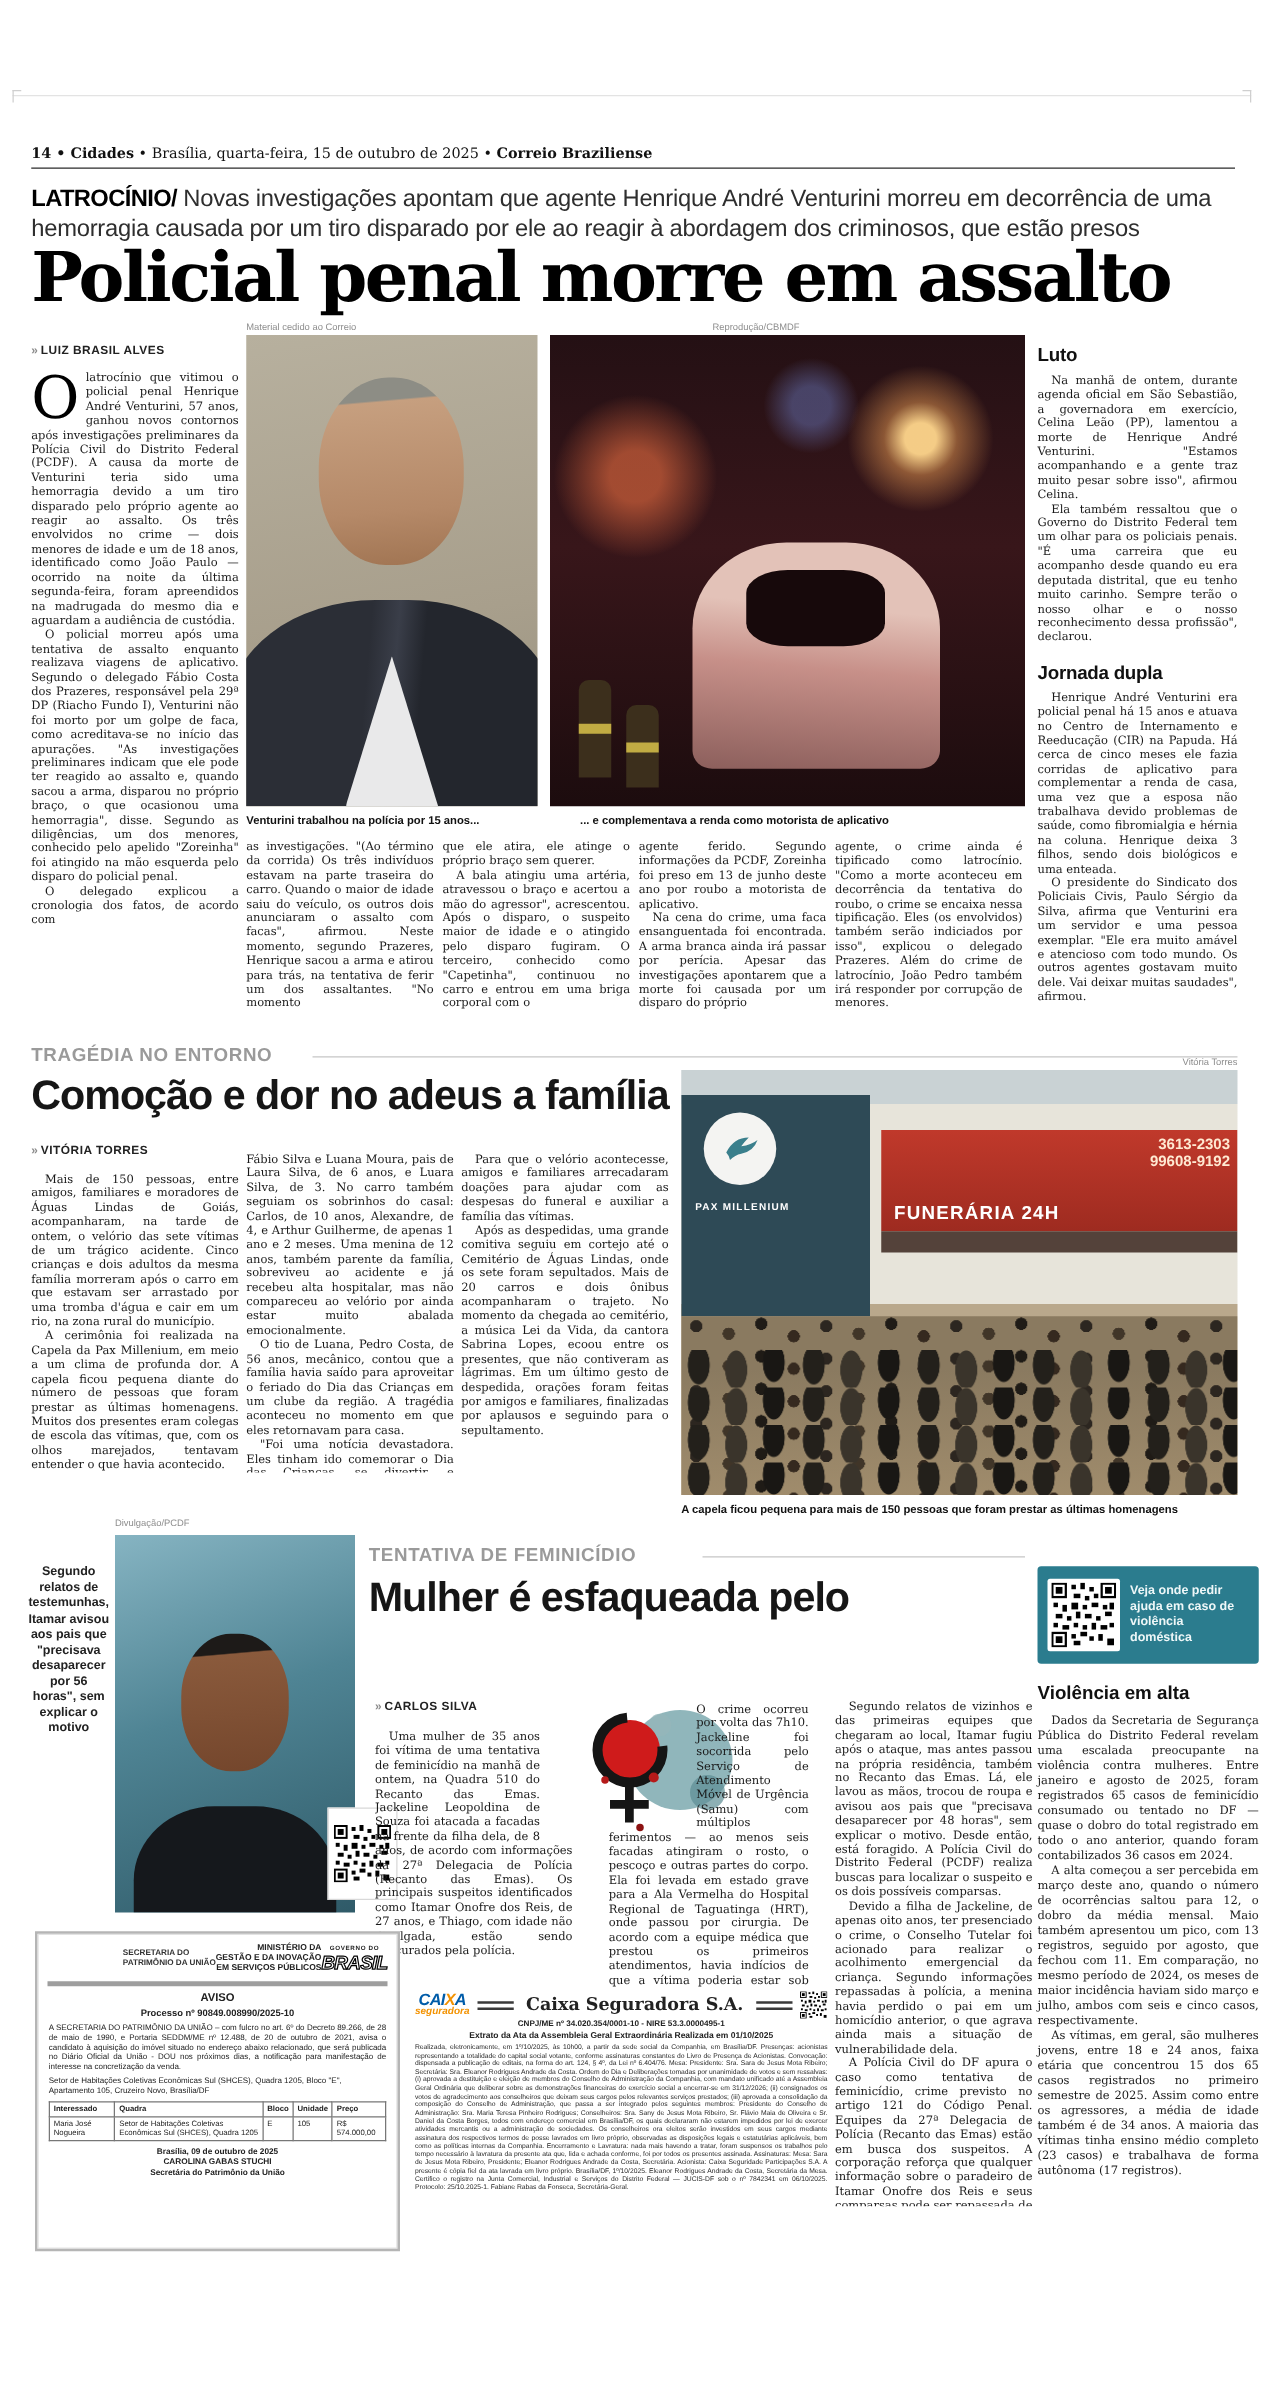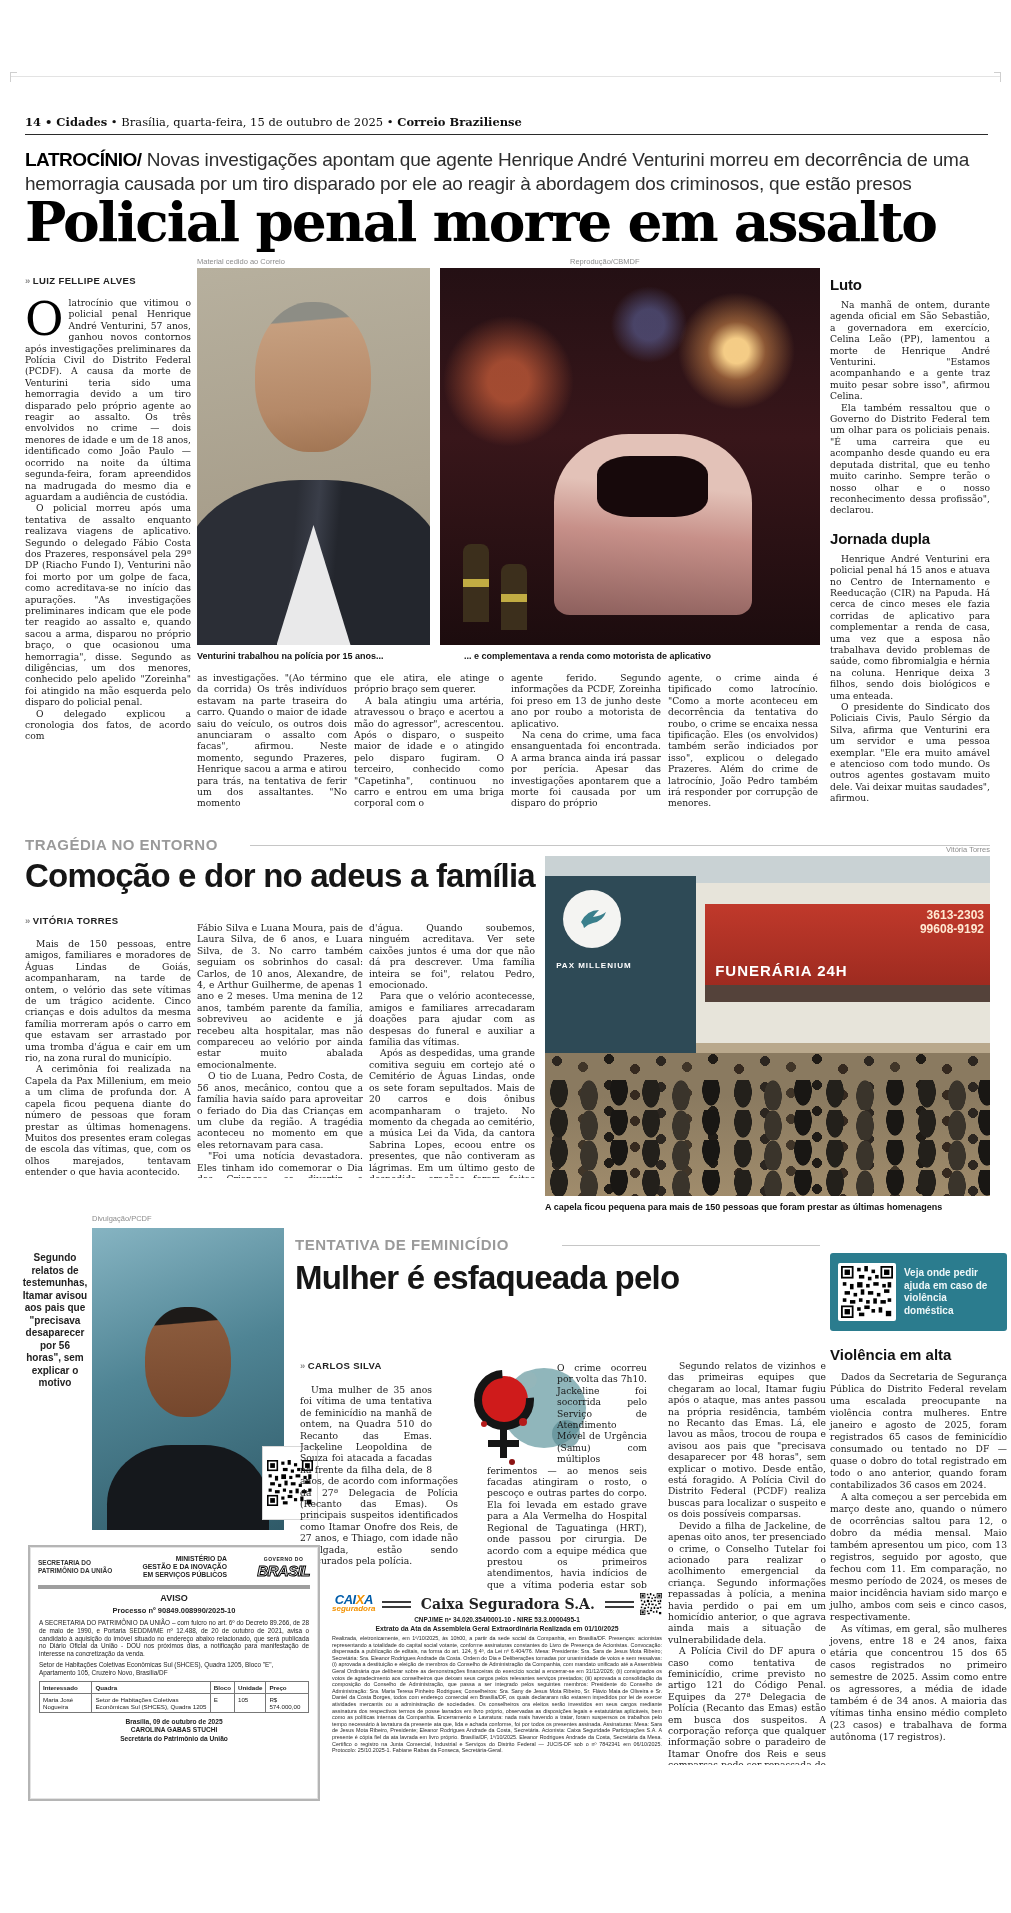--- a/index.html
+++ b/index.html
@@ -90,21 +90,21 @@
   .qr-white-box { background:#fff; border:1px solid #d8d8d8; display:flex; align-items:center; justify-content:center; }
 
   .teal-box { background:#2b7c8e; border-radius:3px; display:flex; align-items:center; gap:8px; padding:8px; }
   .teal-box .txt { font-family:"Liberation Sans",sans-serif; font-size:10px; line-height:12.5px; font-weight:700; color:#eef7f8; }
   .teal-box .qrwrap { background:#fff; padding:3px; border-radius:2px; }
 
   .quote-col { font-family:"Liberation Sans",sans-serif; font-size:10px; line-height:12.5px; font-weight:700; color:#222; text-align:center; }
 
   
   .aviso-box { border:2px solid #b5b5b5; box-shadow:inset 0 0 0 1px #e3e3e3; background:#fff; font-family:"Liberation Sans",sans-serif; color:#222; }
-  .aviso-head { display:flex; justify-content:space-between; align-items:center; padding:8px 8px 4px 8px; }
+  .aviso-head { display:flex; justify-content:flex-end; align-items:center; padding:8px 8px 4px 8px; }
   .aviso-org { font-size:6.5px; font-weight:700; line-height:8px; color:#333; }
   .aviso-min { font-size:6.8px; font-weight:800; line-height:8px; text-align:right; color:#222; }
   .gov-logo { text-align:center; font-family:"Liberation Sans",sans-serif; }
   .gov-logo .small { font-size:5px; font-weight:700; letter-spacing:.5px; }
   .gov-logo .big { font-size:15px; font-weight:800; font-style:italic; color:#fff; -webkit-text-stroke:1px #000; letter-spacing:-0.5px; }
   .aviso-bar { height:4px; background:#9e9e9e; margin:2px 8px; }
   .aviso-title { text-align:center; font-size:9px; font-weight:800; margin-top:4px; }
   .aviso-proc { text-align:center; font-size:7.5px; font-weight:800; margin-top:3px; }
   .aviso-body { font-size:6.4px; line-height:7.8px; text-align:justify; padding:4px 9px 0 9px; }
   .aviso-addr { font-size:6.4px; line-height:7.8px; padding:3px 9px 0 9px; font-weight:400; }
@@ -193,21 +193,21 @@
     <b>14 • Cidades</b><span> • </span><span>Brasília, quarta-feira, 15 de outubro de 2025</span><span> • </span><b>Correio Braziliense</b>
   </div>
   <div class="abs masthead-rule"></div>
 
   <div class="abs kicker-big"><span class="kword">LATROCÍNIO/</span><span> Novas investigações apontam que agente Henrique André Venturini morreu em decorrência de uma hemorragia causada por um tiro disparado por ele ao reagir à abordagem dos criminosos, que estão presos</span></div>
   <h1 class="abs headline-main">Policial penal morre em assalto</h1>
 
   <div class="abs credit" style="left:197px; top:257px">Material cedido ao Correio</div>
   <div class="abs credit" style="left:570px; top:257px">Reprodução/CBMDF</div>
 
-  <div class="abs byline" style="left:25px; top:275px"><span class="chev">»</span><span>LUIZ FELLIPE ALVES</span></div>
+  <div class="abs byline" style="left:25px; top:275px"><span class="chev">»</span><span>LUIZ BRASIL ALVES</span></div>
   <div class="abs bodycol" style="left:25px; top:297px; width:166px; height:515px; overflow:hidden">
     <p class="dropcap">O latrocínio que vitimou o policial penal Henrique André Venturini, 57 anos, ganhou novos contornos após investigações preliminares da Polícia Civil do Distrito Federal (PCDF). A causa da morte de Venturini teria sido uma hemorragia devido a um tiro disparado pelo próprio agente ao reagir ao assalto. Os três envolvidos no crime — dois menores de idade e um de 18 anos, identificado como João Paulo — ocorrido na noite da última segunda-feira, foram apreendidos na madrugada do mesmo dia e aguardam a audiência de custódia.</p>
     <p class="ind">O policial morreu após uma tentativa de assalto enquanto realizava viagens de aplicativo. Segundo o delegado Fábio Costa dos Prazeres, responsável pela 29ª DP (Riacho Fundo I), Venturini não foi morto por um golpe de faca, como acreditava-se no início das apurações. "As investigações preliminares indicam que ele pode ter reagido ao assalto e, quando sacou a arma, disparou no próprio braço, o que ocasionou uma hemorragia", disse. Segundo as diligências, um dos menores, conhecido pelo apelido "Zoreinha" foi atingido na mão esquerda pelo disparo do policial penal.</p>
     <p class="ind">O delegado explicou a cronologia dos fatos, de acordo com</p>
   </div>
 
   <div class="photo photo-venturini" style="left:197px; top:268px; width:233px; height:377px">
     <div class="pv-head"></div>
     <div class="pv-suit"></div>
     <div class="pv-shirt"></div>
@@ -282,21 +282,20 @@
     <p class="ind">Mais de 150 pessoas, entre amigos, familiares e moradores de Águas Lindas de Goiás, acompanharam, na tarde de ontem, o velório das sete vítimas de um trágico acidente. Cinco crianças e dois adultos da mesma família morreram após o carro em que estavam ser arrastado por uma tromba d'água e cair em um rio, na zona rural do município.</p>
     <p class="ind">A cerimônia foi realizada na Capela da Pax Millenium, em meio a um clima de profunda dor. A capela ficou pequena diante do número de pessoas que foram prestar as últimas homenagens. Muitos dos presentes eram colegas de escola das vítimas, que, com os olhos marejados, tentavam entender o que havia acontecido.</p>
     <p class="ind">Entre as vítimas estavam o casal</p>
   </div>
   <div class="abs bodycol" style="left:197px; top:922px; width:166px; height:256px; overflow:hidden">
     <p>Fábio Silva e Luana Moura, pais de Laura Silva, de 6 anos, e Luara Silva, de 3. No carro também seguiam os sobrinhos do casal: Carlos, de 10 anos, Alexandre, de 4, e Arthur Guilherme, de apenas 1 ano e 2 meses. Uma menina de 12 anos, também parente da família, sobreviveu ao acidente e já recebeu alta hospitalar, mas não compareceu ao velório por ainda estar muito abalada emocionalmente.</p>
     <p class="ind">O tio de Luana, Pedro Costa, de 56 anos, mecânico, contou que a família havia saído para aproveitar o feriado do Dia das Crianças em um clube da região. A tragédia aconteceu no momento em que eles retornavam para casa.</p>
     <p class="ind">"Foi uma notícia devastadora. Eles tinham ido comemorar o Dia das Crianças, se divertir, e decidiram voltar mais cedo por causa da chuva. No caminho, veio a tromba</p>
   </div>
   <div class="abs bodycol" style="left:369px; top:922px; width:166px; height:256px; overflow:hidden">
-    <p>d'água. Quando soubemos, ninguém acreditava. Ver sete caixões juntos é uma dor que não dá pra descrever. Uma família inteira se foi", relatou Pedro, emocionado.</p>
     <p class="ind">Para que o velório acontecesse, amigos e familiares arrecadaram doações para ajudar com as despesas do funeral e auxiliar a família das vítimas.</p>
     <p class="ind">Após as despedidas, uma grande comitiva seguiu em cortejo até o Cemitério de Águas Lindas, onde os sete foram sepultados. Mais de 20 carros e dois ônibus acompanharam o trajeto. No momento da chegada ao cemitério, a música Lei da Vida, da cantora Sabrina Lopes, ecoou entre os presentes, que não contiveram as lágrimas. Em um último gesto de despedida, orações foram feitas por amigos e familiares, finalizadas por aplausos e seguindo para o sepultamento.</p>
   </div>
   <div class="abs caption" style="left:545px; top:1202px; width:445px">A capela ficou pequena para mais de 150 pessoas que foram prestar as últimas homenagens</div>
 
   <div class="abs credit" style="left:92px; top:1214px">Divulgação/PCDF</div>
   <div class="abs quote-col" style="left:22px; top:1252px; width:66px">Segundo relatos de testemunhas, Itamar avisou aos pais que "precisava desaparecer por 56 horas", sem explicar o motivo</div>
   <div class="photo photo-itamar" style="left:92px; top:1228px; width:192px; height:302px">
     <div class="pi-head"></div>
     <div class="pi-shirt"></div>

